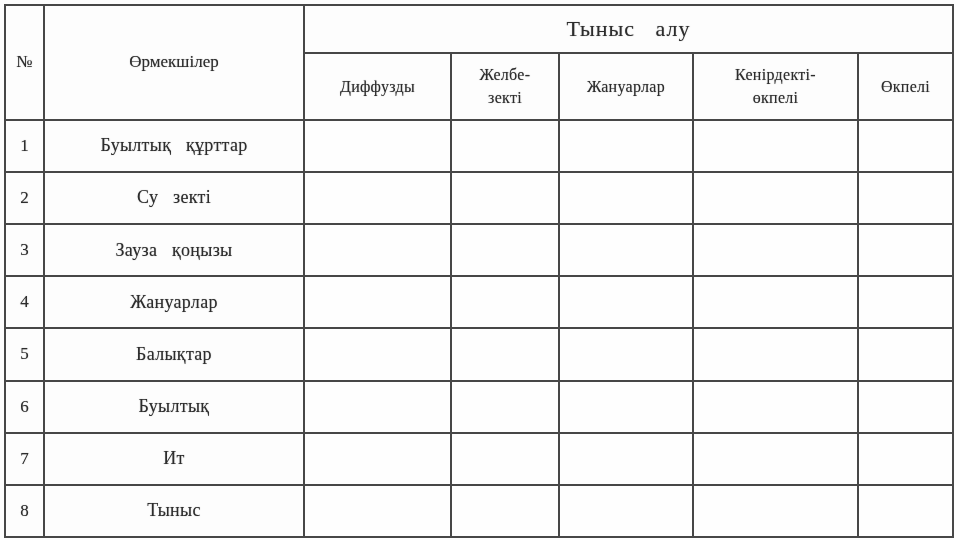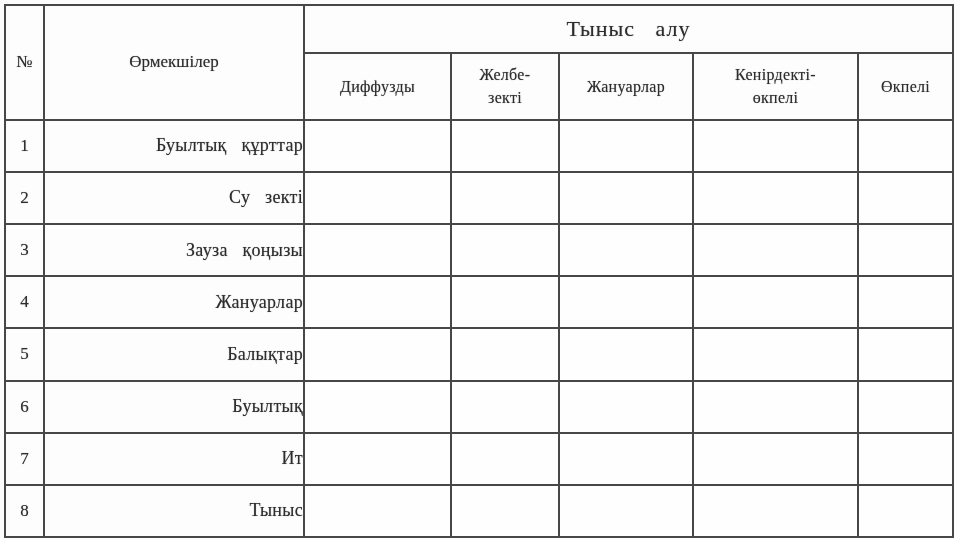--- a/index.html
+++ b/index.html
@@ -58,21 +58,21 @@
     letter-spacing: 0.3px;
   }
   
   .td-num {
     font-size: 17px;
     text-align: center;
     vertical-align: middle;
   }
   .td-name {
     font-size: 18px;
-    text-align: right;
+    text-align: center;
     vertical-align: middle;
     padding-left: 12px;
     word-spacing: 10px;
     letter-spacing: 0.3px;
     white-space: nowrap;
   }
   .td-answer {
     background: #fefefe;
   }
   tr.r-group  { height: 46px; }

